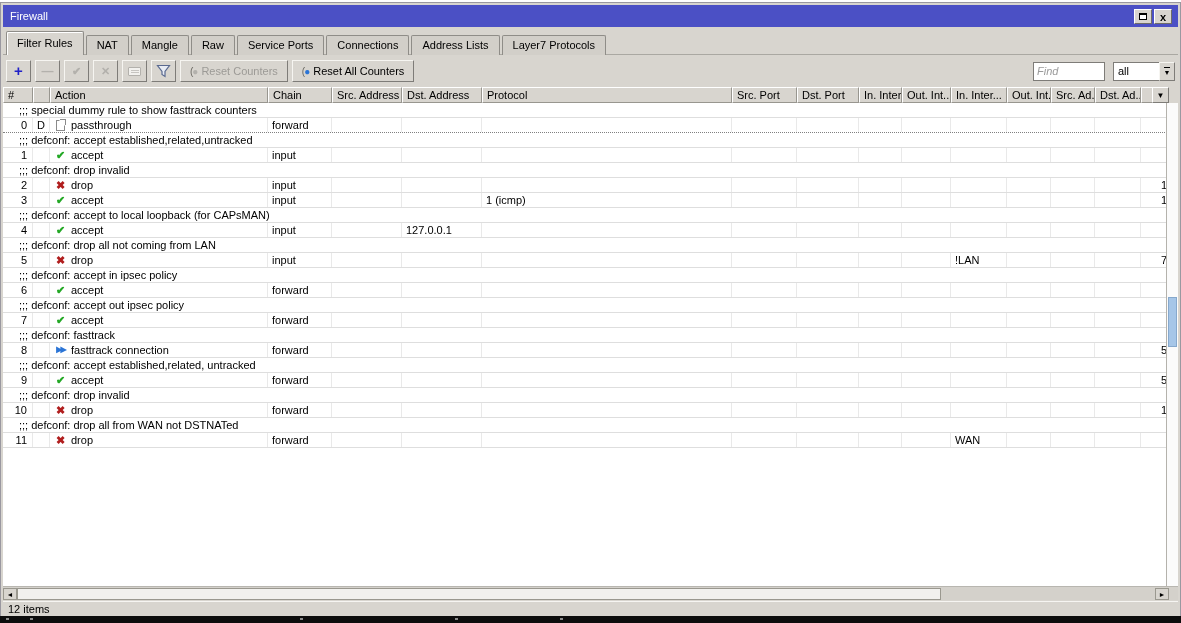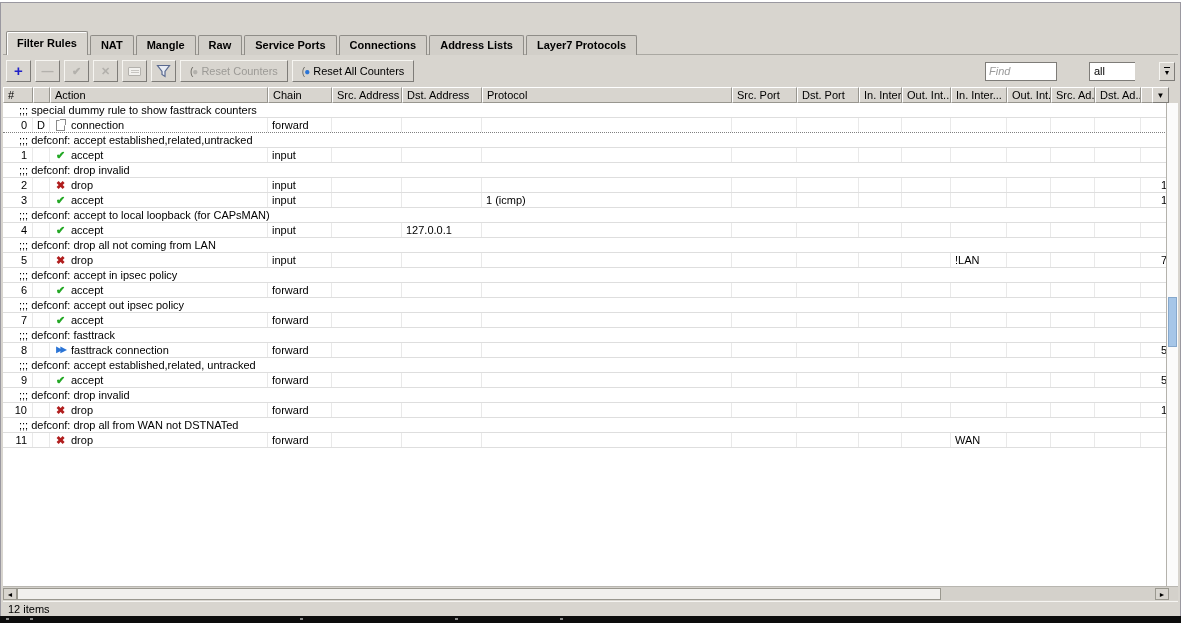--- a/index.html
+++ b/index.html
@@ -7,40 +7,40 @@
   #window { position:absolute; top:2px; left:0; width:1181px; height:615px; background:#d8d5cf; border:1px solid #9a98a0; }
 
   
   .titlebar { position:absolute; top:2px; left:2px; right:2px; height:22px; background:var(--titleblue,#4b50c5); color:#fff; font-size:11px; line-height:22px; padding-left:7px; }
   .tb-buttons { position:absolute; right:6px; top:4px; display:flex; gap:2px; }
   .tb-btn { width:18px; height:15px; background:#d8d5cf; border:1px solid; border-color:#ffffff #6e6c68 #6e6c68 #ffffff; display:flex; align-items:center; justify-content:center; color:#000; }
   .maxglyph { width:8px; height:7px; border:1px solid #000; border-top-width:2px; background:#fff; }
   .closeglyph { font-size:11px; font-weight:bold; line-height:10px; }
 
   
-  .tabs { position:absolute; top:28px; left:5px; height:24px; display:flex; align-items:flex-end; z-index:3;font-weight:bold; }
+  .tabs { position:absolute; top:28px; left:5px; height:24px; display:flex; align-items:flex-end; z-index:3; }
   .tab { height:20px; line-height:19px; padding:0 10px; background:#d2cfc9; border:1px solid #8f8d88; border-bottom:none; border-radius:2px 2px 0 0; margin-right:2px; font-size:11px; white-space:nowrap; }
   .tab.active { height:24px; line-height:22px; background:#d8d5cf; box-shadow:inset 1px 1px 0 #ffffff; position:relative; z-index:4; }
   .tabline { position:absolute; top:51px; left:2px; right:2px; height:1px; background:#aaa8a2; z-index:2; }
 
   
   .toolbar { position:absolute; top:55px; left:5px; right:5px; height:26px; display:flex; align-items:center; gap:4px; z-index:1; }
   .tbtn { width:25px; height:22px; background:#d8d5cf; border:1px solid; border-color:#f6f5f1 #7e7c78 #7e7c78 #f6f5f1; display:flex; align-items:center; justify-content:center; }
   .add-g { color:var(--addblue,#2121c8); font-size:15px; font-weight:bold; line-height:14px; }
   .dis-g { color:#b3b1ac; font-size:11px; font-weight:bold; }
   .minus-g { color:#b3b1ac; font-size:12px; font-weight:bold; }
   .card-g { width:13px; height:9px; border:1px solid #b3b1ac; border-radius:1px; position:relative; background:#f2f1ee; }
   .card-g::before { content:''; position:absolute; left:2px; top:2px; width:8px; height:1px; background:#c6c4c0; box-shadow:0 2px 0 #c6c4c0; }
   .pushbtn { height:22px; padding:0 9px; background:#d8d5cf; border:1px solid; border-color:#f6f5f1 #7e7c78 #7e7c78 #f6f5f1; display:flex; align-items:center; gap:4px; font-size:11px; white-space:nowrap; }
   .pushbtn.disabled { color:#9c9a96; }
   .reset-ic { font-size:10px; letter-spacing:-1px; }
   .reset-ic .paren { color:#6a6862; }
   .reset-ic.on .dot { color:var(--ftblue,#1565c0); }
   .reset-ic.off .dot { color:#b3b1ac; }
-  .findwrap { margin-left:auto; display:flex; align-items:center;gap:24px; }
+  .findwrap { margin-left:auto; display:flex; align-items:center; }
   .findbox { width:72px; height:19px; border:1px solid #7e7c78; background:#fff; font-size:11px; padding:0 3px; font-family:"Liberation Sans",sans-serif; }
   .findbox::placeholder { font-style:italic; color:#9a9a9a; }
   .allbox { width:46px; height:19px; border:1px solid #7e7c78; border-right:none; background:#fff; font-size:11px; line-height:17px; padding-left:4px; margin-left:8px; }
   .dropbtn { width:16px; height:19px; background:#d8d5cf; border:1px solid; border-color:#f6f5f1 #7e7c78 #7e7c78 #f6f5f1; display:flex; align-items:center; justify-content:center; }
   .dropglyph { display:inline-block; font-size:7px; line-height:7px; border-top:1px solid #000; padding-top:1px; }
 
   
   .theader { position:absolute; top:84px; left:2px; width:1168px; height:16px; display:flex; background:#d8d5cf; font-size:11px; z-index:1; }
   .hcell { height:16px; border-top:1px solid #fff; border-left:1px solid #fff; border-right:1px solid #98968f; border-bottom:1px solid #98968f; padding:1px 0 0 4px; white-space:nowrap; overflow:hidden; }
   .hdr-arrow { position:absolute; top:84px; right:11px; width:17px; height:16px; background:#d8d5cf; border:1px solid; border-color:#fff #7e7c78 #7e7c78 #fff; display:flex; align-items:center; justify-content:center; font-size:8px; z-index:2; }
@@ -77,20 +77,31 @@
   
   .statusbar { position:absolute; left:2px; right:2px; top:598px; height:16px; background:#d8d5cf; border-top:1px solid #f6f5f2; font-size:11px; padding:1px 0 0 5px; }
   .darkstrip { position:absolute; left:0; right:0; bottom:0; height:7px; background:#0c0c0c; overflow:hidden; }
   .speck { position:absolute; top:2px; width:3px; height:2px; background:#8a8a8a; }
 </style>
 </head>
 <body>
 
 <div id="window">
 
+  <div class="titlebar">
+    <span>Firewall</span>
+    <div class="tb-buttons">
+      <div class="tb-btn">
+          <span class="maxglyph"></span>
+        </div>
+      <div class="tb-btn">
+          <span class="closeglyph">x</span>
+        </div>
+    </div>
+  </div>
 
   <div class="tabs">
       <div class="tab active">Filter Rules</div>
       <div class="tab">NAT</div>
       <div class="tab">Mangle</div>
       <div class="tab">Raw</div>
       <div class="tab">Service Ports</div>
       <div class="tab">Connections</div>
       <div class="tab">Address Lists</div>
       <div class="tab">Layer7 Protocols</div>
@@ -159,21 +170,21 @@
 
   <div class="tbody">
       <div class="trow">
         <div class="ccell">;;; special dummy rule to show fasttrack counters</div>
       </div>
       <div class="trow dotted">
         <div class="cell c0">0</div>
         <div class="cell c1">D</div>
         <div class="cell c2">
           <span class="pg"></span>
-          <span>connection</span>
+          <span>passthrough</span>
         </div>
         <div class="cell c3">forward</div>
         <div class="cell c4"></div>
         <div class="cell c5"></div>
         <div class="cell c6"></div>
         <div class="cell c7"></div>
         <div class="cell c8"></div>
         <div class="cell c9"></div>
         <div class="cell c10"></div>
         <div class="cell c11"></div>

